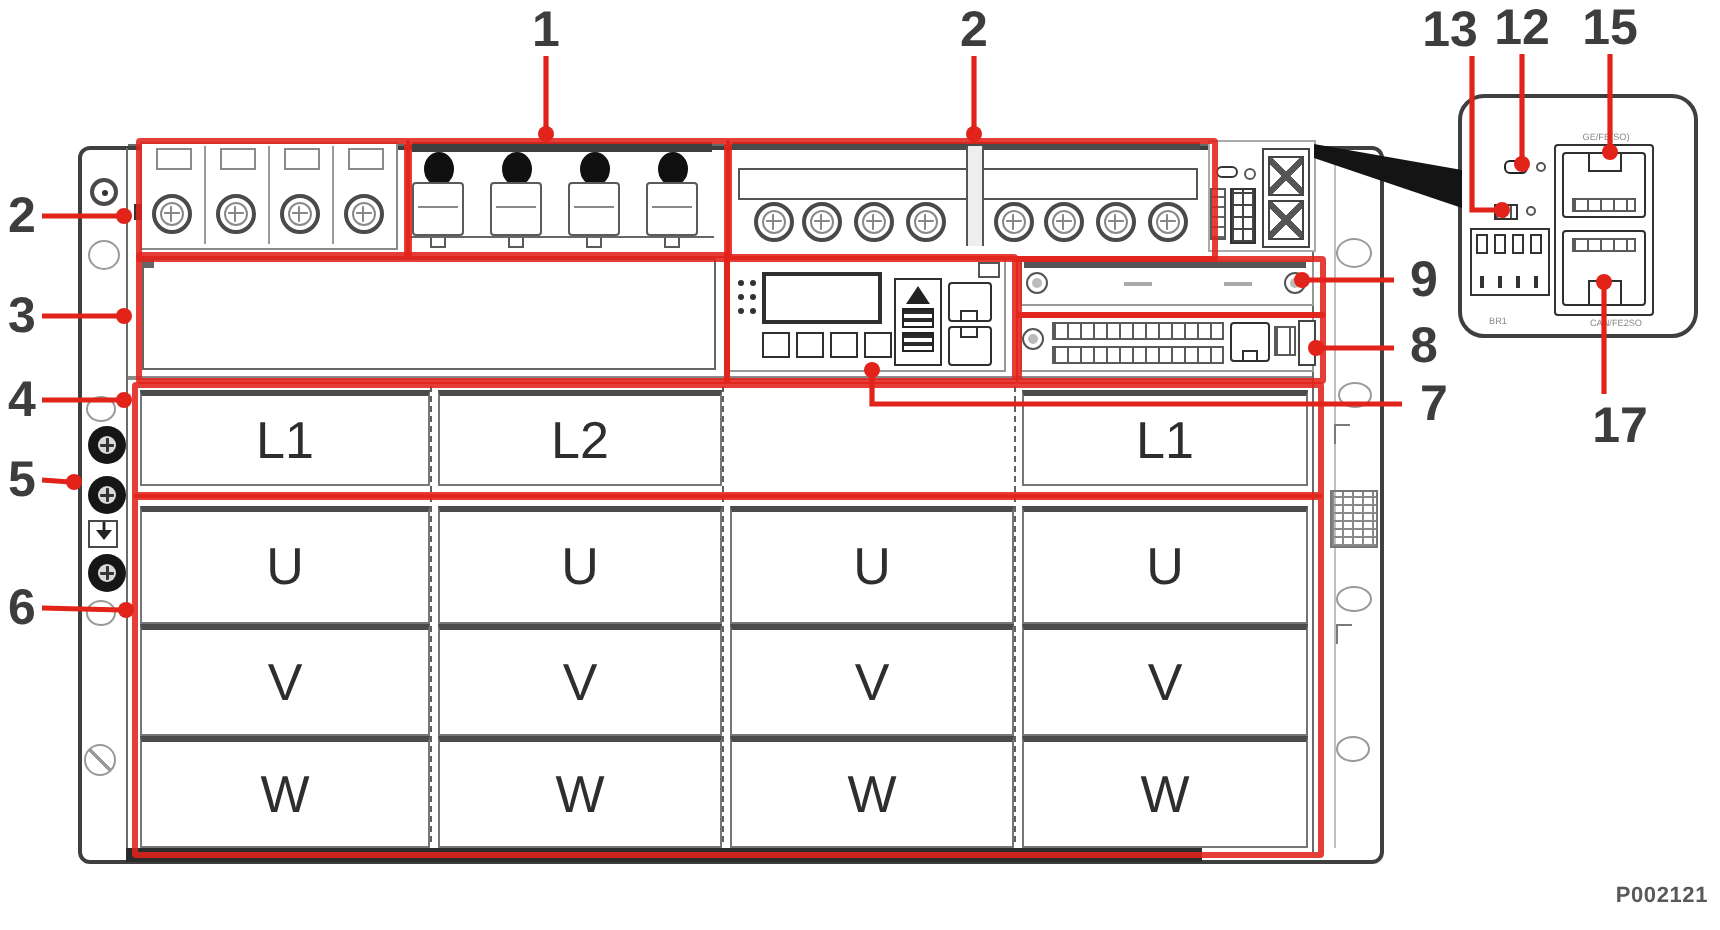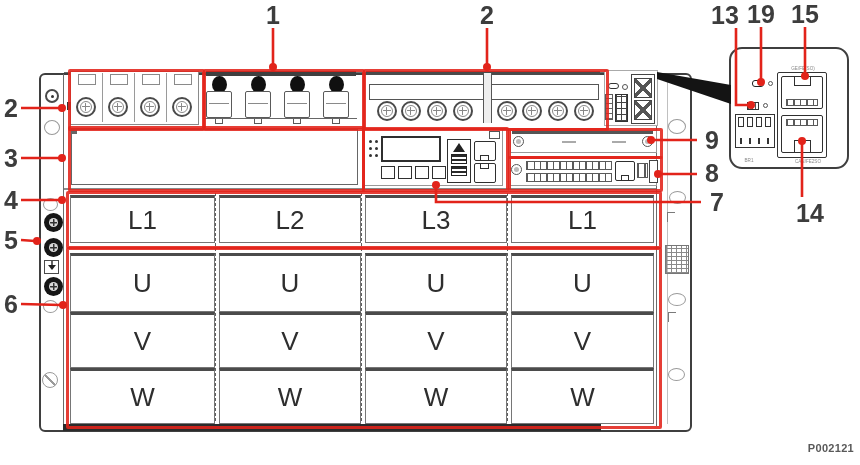--- a/index.html
+++ b/index.html
@@ -189,21 +189,20 @@
   </div>
   <div class="teeth" style="left:637px;top:163px;width:11px;height:15px;"></div>
   <div class="panel" style="left:649px;top:160px;width:7px;height:21px;border-color:#444;"></div>
 
   <div class="dashv" style="left:215px;top:193px;height:228px;"></div>
   <div class="dashv" style="left:361px;top:193px;height:228px;"></div>
   <div class="dashv" style="left:507px;top:193px;height:228px;"></div>
 
   <div class="cell" style="left:70px;top:195px;width:143px;height:44px;">L1</div>
   <div class="cell" style="left:219px;top:195px;width:140px;height:44px;">L2</div>
-  <div class="cell" style="left:365px;top:195px;width:140px;height:44px;">L3</div>
   <div class="cell" style="left:511px;top:195px;width:141px;height:44px;">L1</div>
 
   <div class="cell" style="left:70px;top:253px;width:143px;height:55px;">U</div>
   <div class="cell" style="left:219px;top:253px;width:140px;height:55px;">U</div>
   <div class="cell" style="left:365px;top:253px;width:140px;height:55px;">U</div>
   <div class="cell" style="left:511px;top:253px;width:141px;height:55px;">U</div>
 
   <div class="cell" style="left:70px;top:312px;width:143px;height:52px;">V</div>
   <div class="cell" style="left:219px;top:312px;width:140px;height:52px;">V</div>
   <div class="cell" style="left:365px;top:312px;width:140px;height:52px;">V</div>
@@ -283,26 +282,26 @@
       <circle cx="651" cy="140" r="4"></circle>
         <circle cx="658" cy="174" r="4"></circle>
       <circle cx="436" cy="185" r="4"></circle>
         <circle cx="802" cy="141" r="4"></circle>
     </g>
   </svg>
 
   <div class="cnum" style="left:263px;top:2px;width:20px;">1</div>
   <div class="cnum" style="left:472px;top:2px;width:30px;">2</div>
   <div class="cnum" style="left:710px;top:2px;width:30px;">13</div>
-  <div class="cnum" style="left:746px;top:1px;width:30px;">19</div>
+  <div class="cnum" style="left:746px;top:1px;width:30px;">12</div>
   <div class="cnum" style="left:790px;top:1px;width:30px;">15</div>
   <div class="cnum" style="left:0px;top:95px;width:22px;">2</div>
   <div class="cnum" style="left:0px;top:145px;width:22px;">3</div>
   <div class="cnum" style="left:0px;top:187px;width:22px;">4</div>
   <div class="cnum" style="left:0px;top:227px;width:22px;">5</div>
   <div class="cnum" style="left:0px;top:291px;width:22px;">6</div>
   <div class="cnum" style="left:699px;top:127px;width:26px;">9</div>
   <div class="cnum" style="left:699px;top:160px;width:26px;">8</div>
   <div class="cnum" style="left:704px;top:189px;width:26px;">7</div>
-  <div class="cnum" style="left:793px;top:200px;width:34px;">14</div>
+  <div class="cnum" style="left:793px;top:200px;width:34px;">17</div>
 
   <div class="figcode" style="left:794px;top:442px;width:60px;">P002121</div>
 </div>
 
 </body></html>

